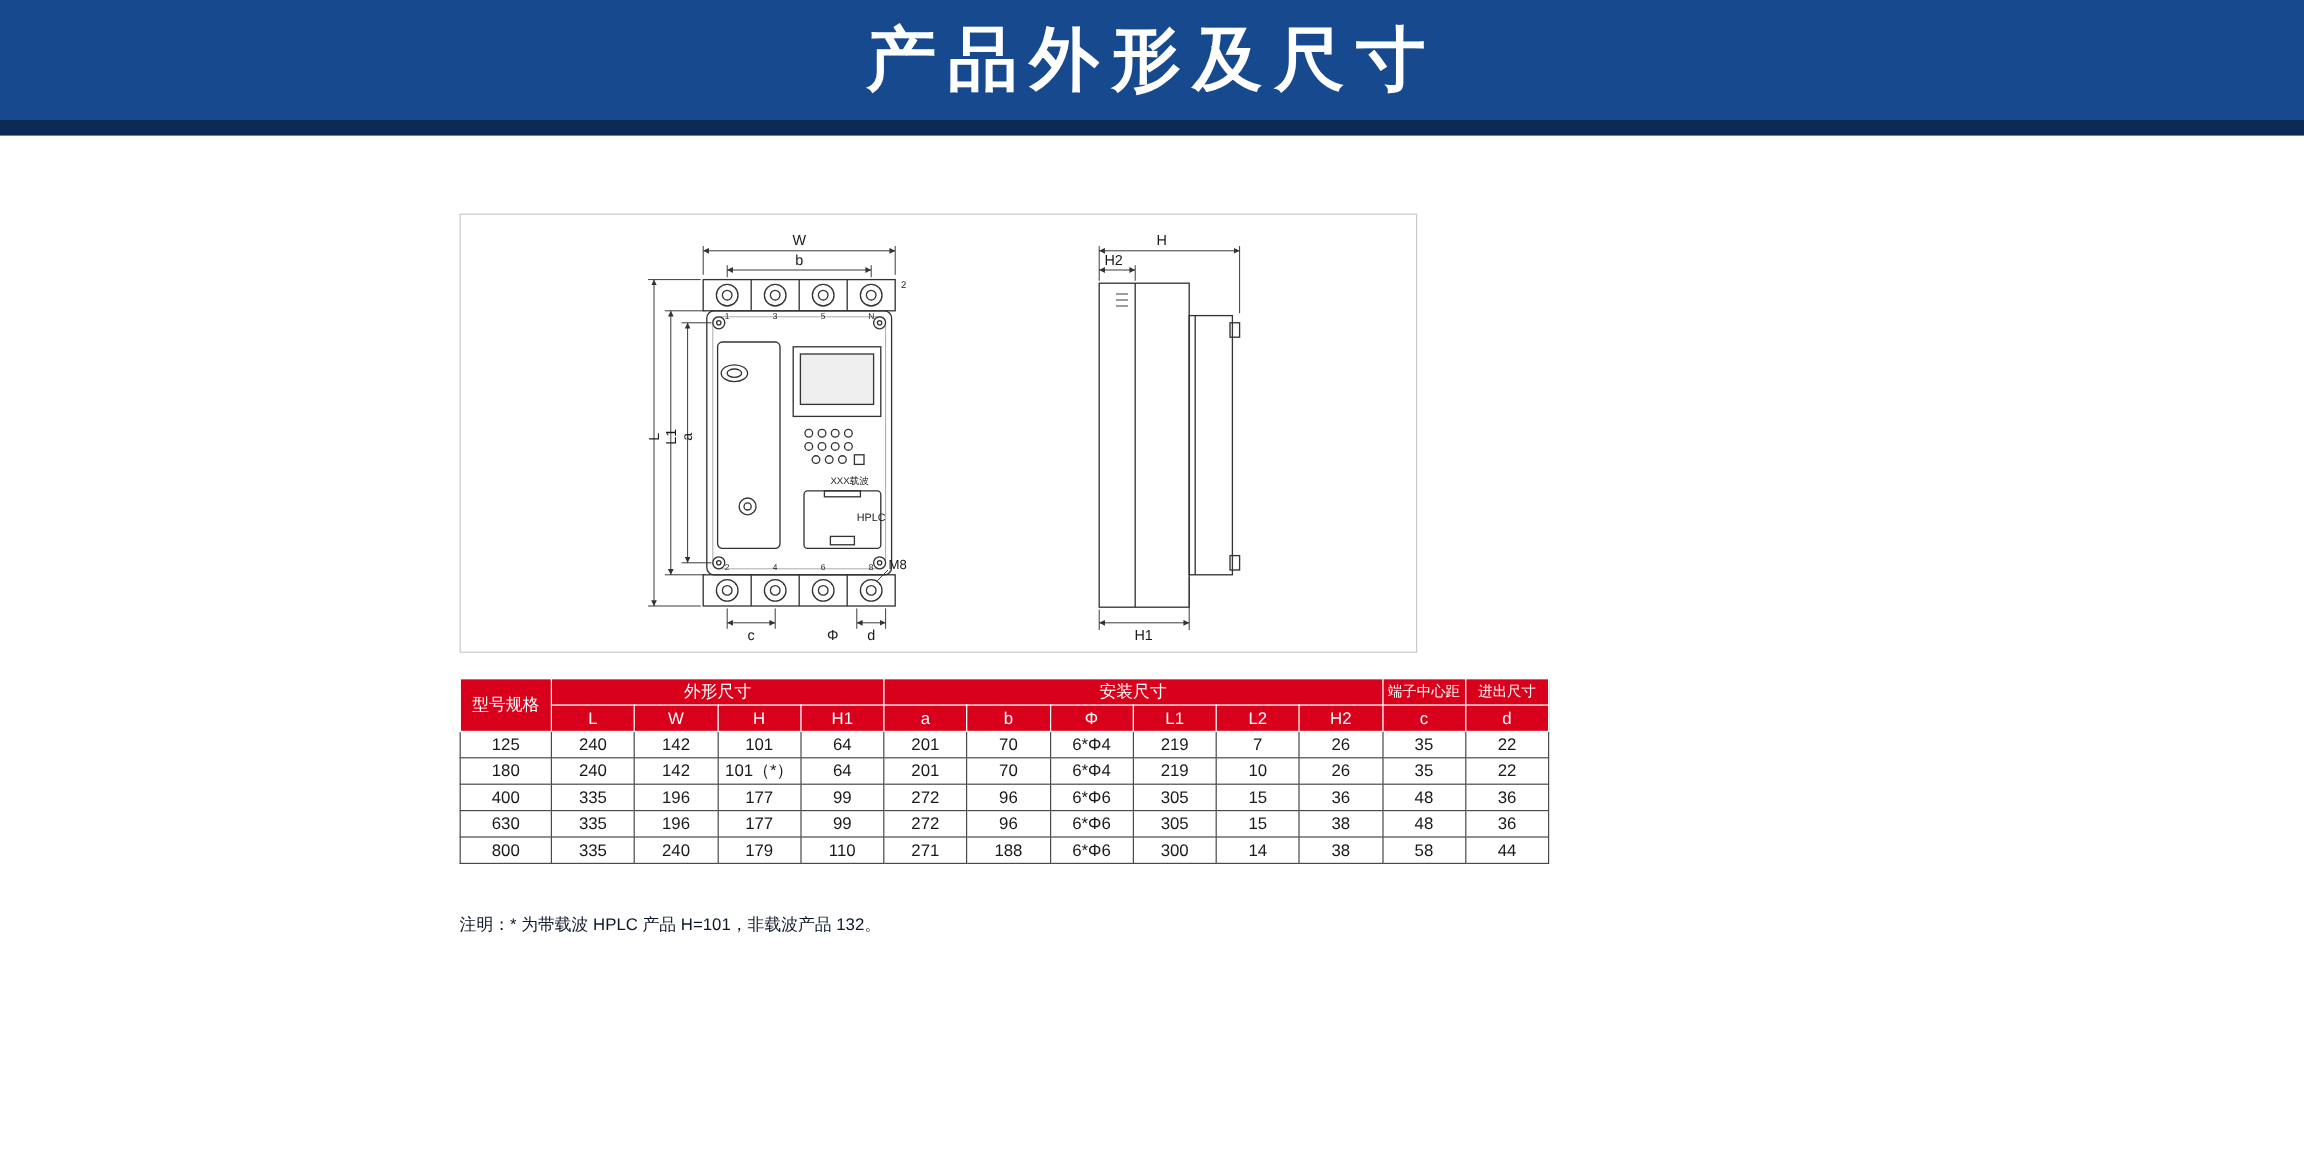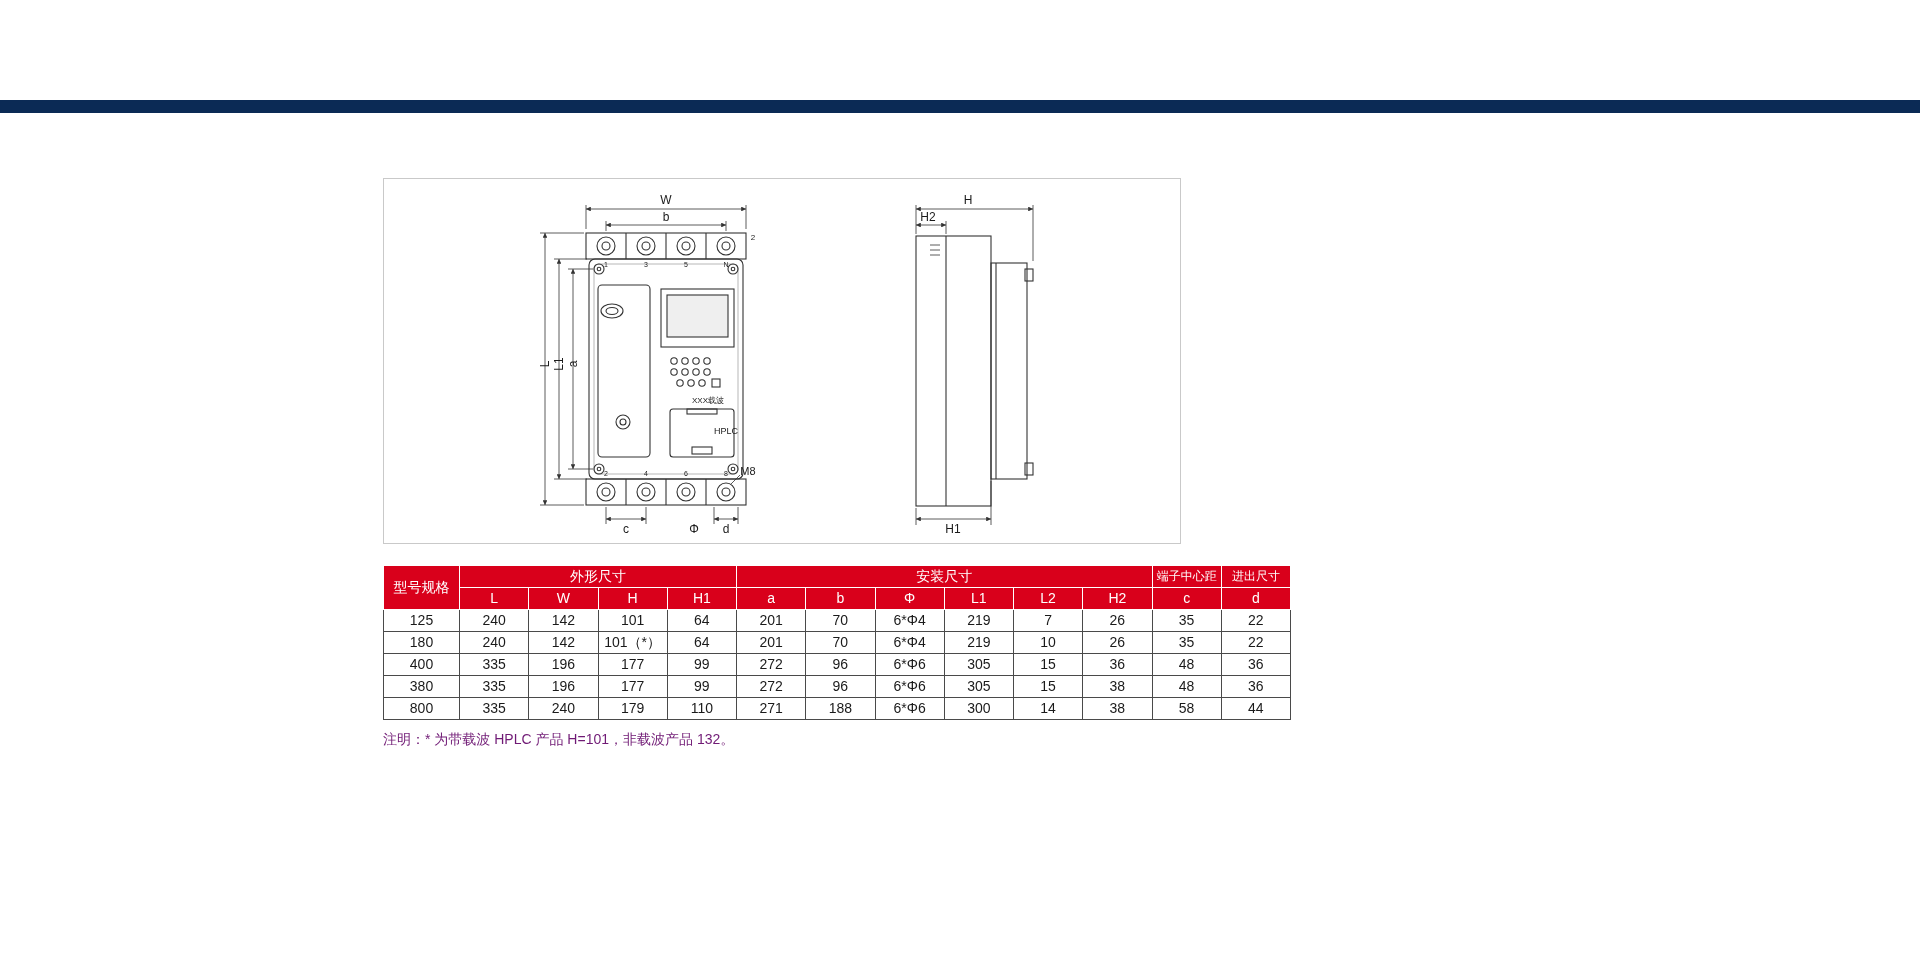--- a/index.html
+++ b/index.html
@@ -27,27 +27,30 @@
   .m8lbl{font-size:11px;}
 
   
   .spec{position:absolute;left:383px;top:565px;width:908px;border-collapse:collapse;table-layout:fixed;}
   .spec th,.spec td{text-align:center;padding:0;height:21px;line-height:21px;font-weight:400;}
   .spec thead th{background:var(--header-red,#d9001b);color:#fff;border:1px solid #fff;font-size:14px;white-space:nowrap;}
   .spec thead tr:first-child th:nth-child(4),
   .spec thead tr:first-child th:nth-child(5){font-size:12px;}
   .spec tbody td{border:1px solid #4a4a4a;font-size:14px;color:#1a1a1a;background:#fff;}
 
-  .note{position:absolute;left:383px;top:731px;font-size:14px;color:#701a75;}
+  .note{position:absolute;left:383px;top:762px;font-size:14px;color:#0f172a;}
 </style>
 </head>
 <body>
 
 <div class="stage">
 
+  <div class="banner">
+    <span class="banner-title">产品外形及尺寸</span>
+  </div>
   <div class="banner-sub"></div>
 
   <div class="diagram">
     <svg width="798" height="366" viewBox="0 0 798 366">
       <defs>
         <marker id="ar" viewBox="0 0 10 10" refX="10" refY="5" markerWidth="6" markerHeight="6" orient="auto-start-reverse">
           <path d="M0,0 L10,5 L0,10 z" fill="#333"></path>
         </marker>
       </defs>
 
@@ -273,21 +276,21 @@
           <td>272</td>
           <td>96</td>
           <td>6*Φ6</td>
           <td>305</td>
           <td>15</td>
           <td>36</td>
           <td>48</td>
           <td>36</td>
         </tr>
         <tr>
-          <td>380</td>
+          <td>630</td>
           <td>335</td>
           <td>196</td>
           <td>177</td>
           <td>99</td>
           <td>272</td>
           <td>96</td>
           <td>6*Φ6</td>
           <td>305</td>
           <td>15</td>
           <td>38</td>

